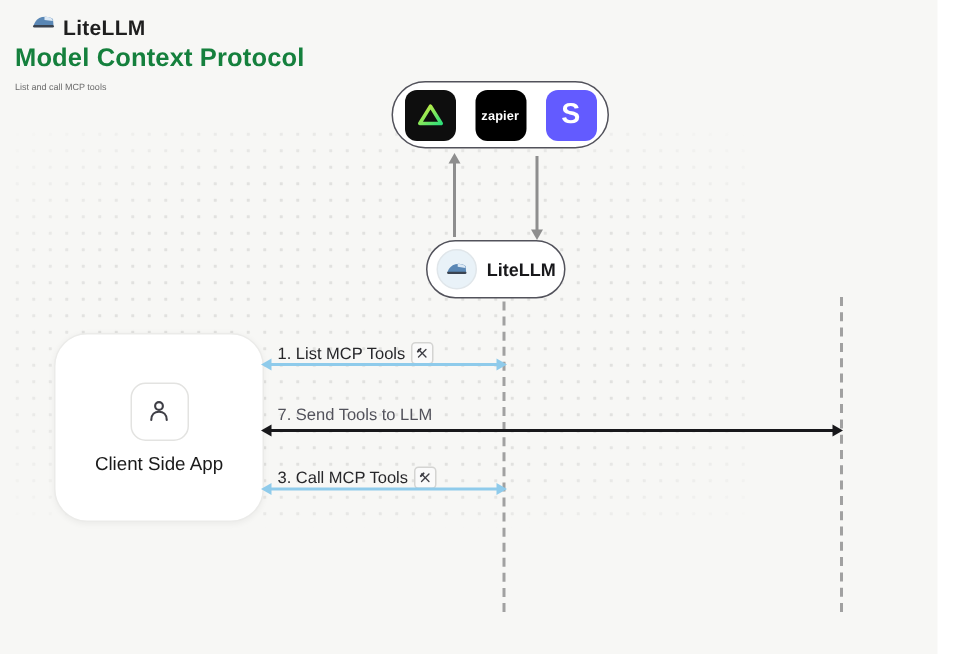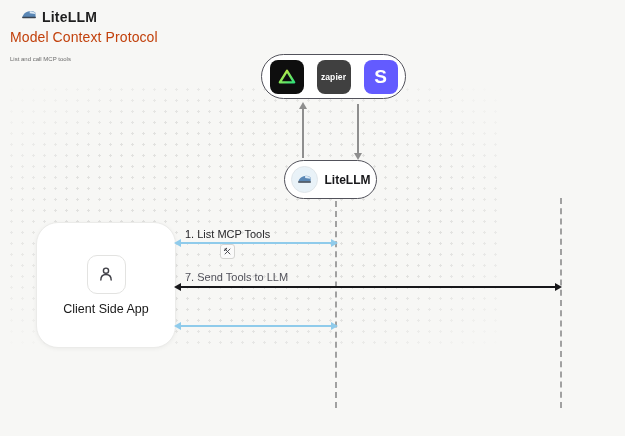--- a/index.html
+++ b/index.html
@@ -13,29 +13,29 @@
     position:absolute;left:6px;top:84px;width:492px;height:268px;
     background-image:radial-gradient(circle,#e1e1df 1.2px,transparent 1.3px);
     background-size:11px 11px;
     -webkit-mask-image:radial-gradient(ellipse at center,#000 55%,transparent 98%);
     mask-image:radial-gradient(ellipse at center,#000 55%,transparent 98%);
     pointer-events:none;
   }
   
   .brand{position:absolute;left:21px;top:7px;display:flex;align-items:center;gap:5px;}
   .brand-text{font-size:14px;font-weight:700;color:#1f1f1f;letter-spacing:.2px;}
-  .title{position:absolute;left:10px;top:29px;font-size:14px;font-weight:400;color:#c2410c;letter-spacing:.1px;}
+  .title{position:absolute;left:10px;top:29px;font-size:17px;font-weight:700;color:#15803d;letter-spacing:.1px;}
   .subtitle{position:absolute;left:10px;top:56px;font-size:6px;color:#6b6b6b;}
   
   .pill{position:absolute;background:#fff;border:1px solid #52525b;display:flex;align-items:center;justify-content:center;box-sizing:border-box;}
   .mcp-label{position:absolute;left:261px;top:36px;width:145px;text-align:center;font-size:12px;font-weight:600;color:#18181b;}
   .mcp-pill{left:261px;top:54px;width:145px;height:45px;border-radius:23px;gap:13px;}
   .app-icon{width:34px;height:34px;border-radius:8px;display:flex;align-items:center;justify-content:center;box-sizing:border-box;}
   .app-dark{background:#0e0e0e;}
-  .app-zapier{background:#404040;}
+  .app-zapier{background:#000000;}
   .zapier-text{color:#fff;font-size:8.5px;font-weight:700;letter-spacing:.1px;}
   .app-stripe{background:#635bff;}
   .stripe-text{color:#fff;font-size:19px;font-weight:700;line-height:1;}
   
   .vline{position:absolute;width:1.6px;background:#8e8e8e;}
   .v-up{left:302px;top:108px;height:50px;}
   .v-down{left:357px;top:104px;height:50px;}
   .head{position:absolute;width:0;height:0;}
   .head-up{left:298.5px;top:102px;border-left:4.5px solid transparent;border-right:4.5px solid transparent;border-bottom:7px solid #8e8e8e;}
   .head-down{left:353.5px;top:153px;border-left:4.5px solid transparent;border-right:4.5px solid transparent;border-top:7px solid #8e8e8e;}
@@ -133,31 +133,41 @@
         <circle cx="12" cy="8" r="3.1"></circle>
         <path d="M5.8 19.2 C5.8 14.9 8.6 12.6 12 12.6 C15.4 12.6 18.2 14.9 18.2 19.2"></path>
       </svg>
     </span>
     <span class="client-label">Client Side App</span>
   </div>
 
   <div class="lifeline life-litellm"></div>
   <div class="lifeline life-llmapi"></div>
 
-  <div class="msg-label msg-dark" style="left:185px;top:228px;flex-direction:column;">
+  <div class="msg-label msg-dark" style="left:185px;top:228px;">
     <span>1. List MCP Tools</span>
     <span class="tools-badge">
       <svg width="9" height="9" viewBox="0 0 20 20" stroke="#3f3f46" stroke-linecap="round" fill="none">
         <path d="M4.5 4.5 L15.5 15.5" stroke-width="2"></path>
         <path d="M15.5 4.5 L4.5 15.5" stroke-width="2"></path>
         <path d="M3.5 7.5 L7.5 3.5" stroke-width="3"></path>
       </svg>
     </span>
   </div>
   <div class="arrow-line arrow-blue msg1-line"></div>
 
   <div class="msg-label msg-gray" style="left:185px;top:271px;">
     <span>7. Send Tools to LLM</span>
   </div>
   <div class="arrow-line arrow-black msg2-line"></div>
 
+  <div class="msg-label msg-dark" style="left:185px;top:311px;">
+    <span>3. Call MCP Tools</span>
+    <span class="tools-badge">
+      <svg width="9" height="9" viewBox="0 0 20 20" stroke="#3f3f46" stroke-linecap="round" fill="none">
+        <path d="M4.5 4.5 L15.5 15.5" stroke-width="2"></path>
+        <path d="M15.5 4.5 L4.5 15.5" stroke-width="2"></path>
+        <path d="M3.5 7.5 L7.5 3.5" stroke-width="3"></path>
+      </svg>
+    </span>
+  </div>
   <div class="arrow-line arrow-blue msg3-line"></div>
 </div>
 
 </body></html>

